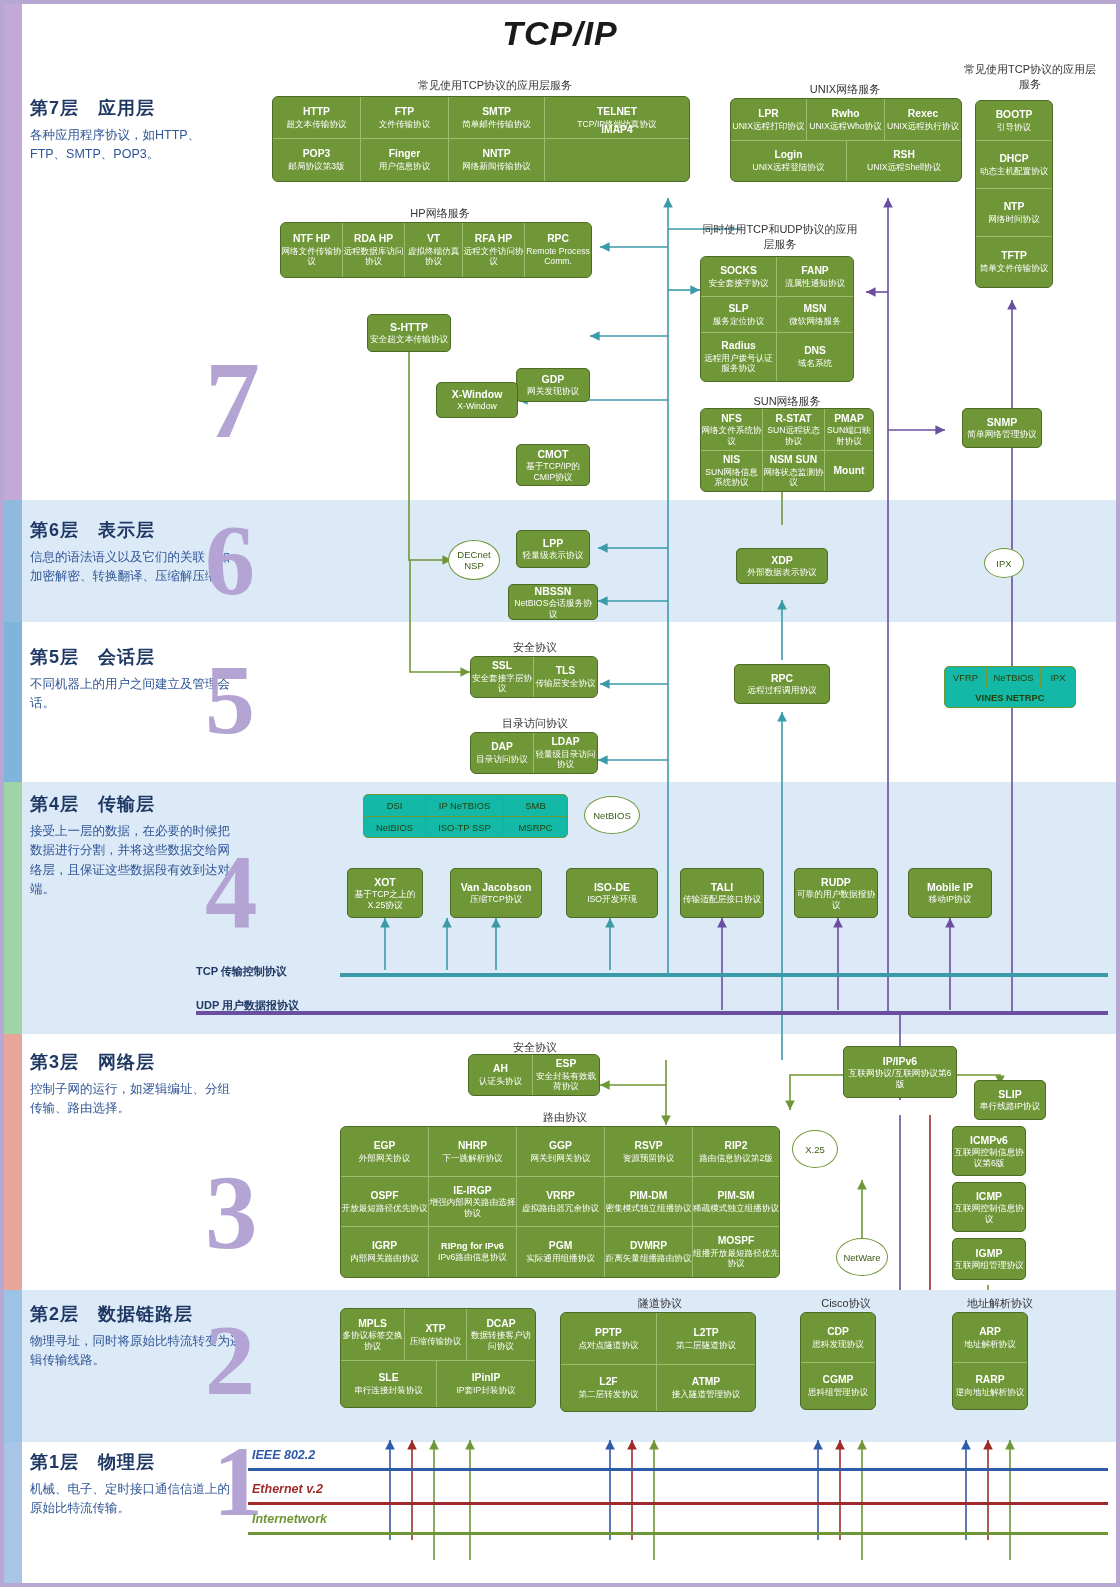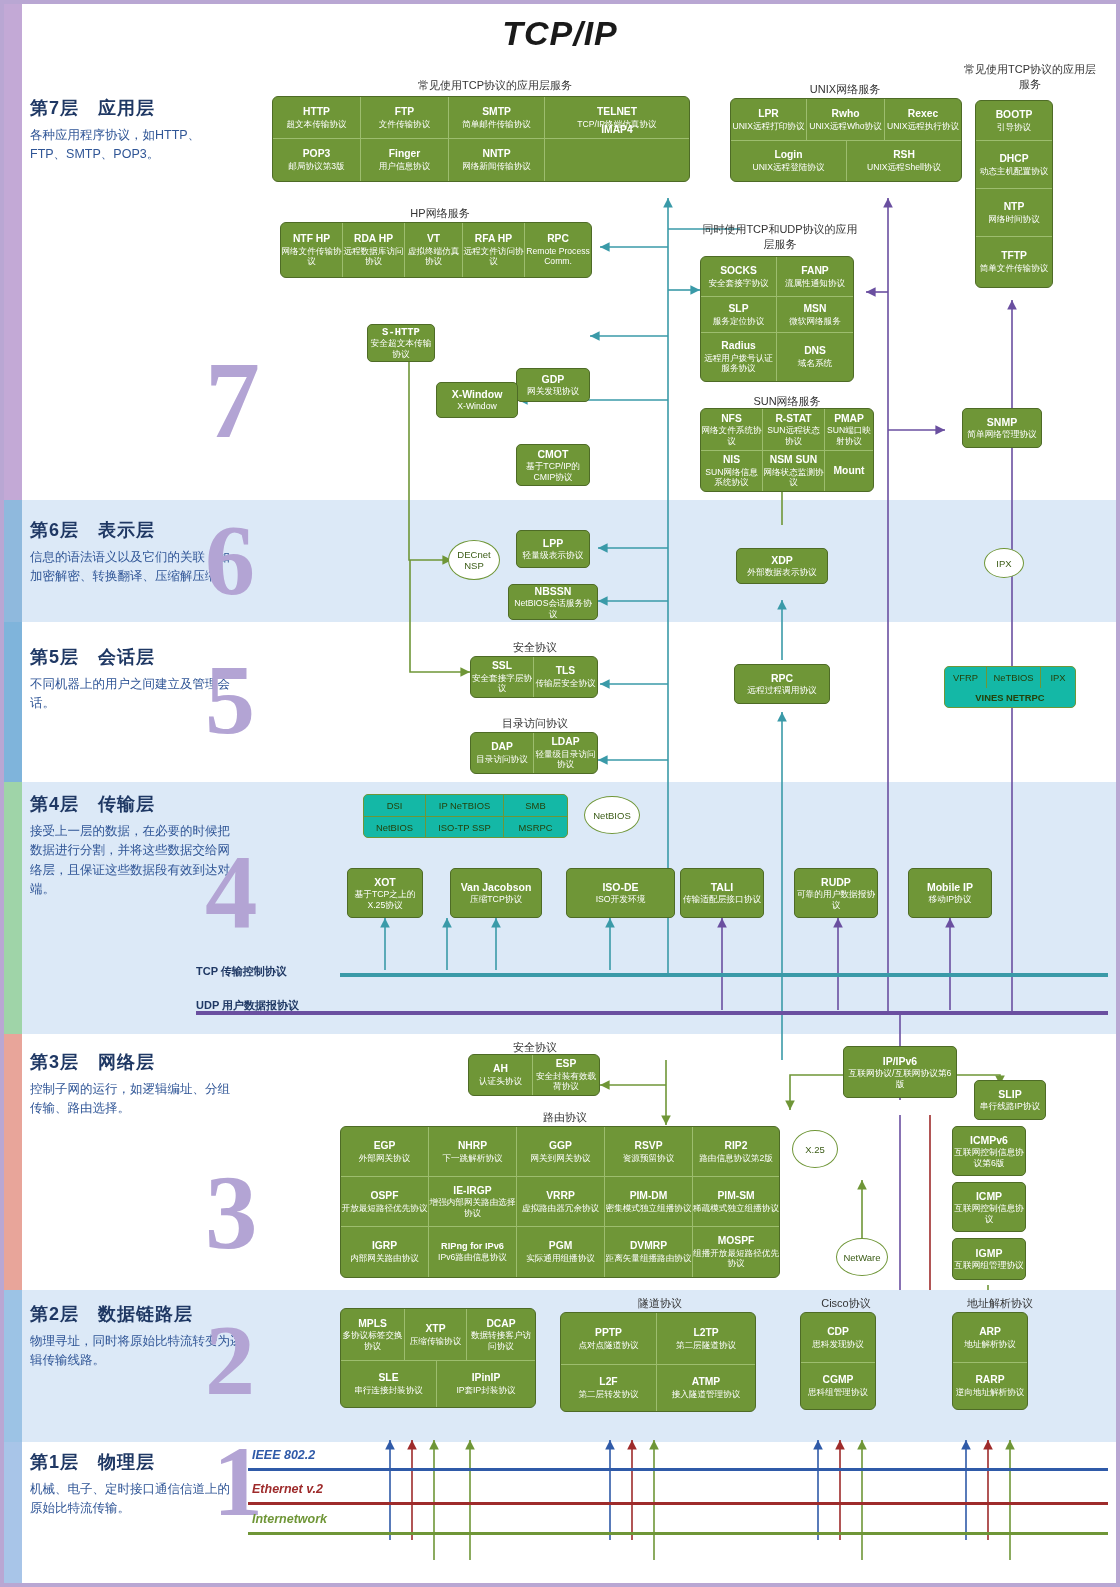--- a/index.html
+++ b/index.html
@@ -393,21 +393,21 @@
       </div>
     <div class="gcell nb" style="left:62px;top:42px; width:62px; height:40px;">
         <b>NSM SUN</b>
         <span class="sub">网络状态监测协议</span>
       </div>
     <div class="gcell nr nb" style="left:124px;top:42px;width:48px; height:40px;">
         <b>Mount</b>
       </div>
   </div>
 
-  <div class="gbox" style="left:367px; top:324px; width:68px; height:38px;font-family:Liberation Mono, monospace;">
+  <div class="gbox" style="left:367px; top:314px; width:84px; height:38px;">
     <b>S-HTTP</b>
     <span class="sub">安全超文本传输协议</span>
   </div>
   <div class="gbox" style="left:516px; top:320px; width:74px; height:34px;margin-top:48px;">
     <b>GDP</b>
     <span class="sub">网关发现协议</span>
   </div>
   <div class="gbox" style="left:436px; top:382px; width:82px; height:36px;">
     <b>X-Window</b>
     <span class="sub">X-Window</span>
@@ -487,21 +487,21 @@
   </div>
 
   <div class="gbox" style="left:347px; top:868px; width:76px; height:50px;">
     <b>XOT</b>
     <span class="sub">基于TCP之上的X.25协议</span>
   </div>
   <div class="gbox" style="left:450px; top:868px; width:92px; height:50px;">
     <b>Van Jacobson</b>
     <span class="sub">压缩TCP协议</span>
   </div>
-  <div class="gbox" style="left:566px; top:868px; width:109px; height:50px;">
+  <div class="gbox" style="left:566px; top:868px; width:92px; height:50px;">
     <b>ISO-DE</b>
     <span class="sub">ISO开发环境</span>
   </div>
   <div class="gbox" style="left:680px; top:868px; width:84px; height:50px;">
     <b>TALI</b>
     <span class="sub">传输适配层接口协议</span>
   </div>
   <div class="gbox" style="left:794px; top:868px; width:84px; height:50px;">
     <b>RUDP</b>
     <span class="sub">可靠的用户数据报协议</span>

